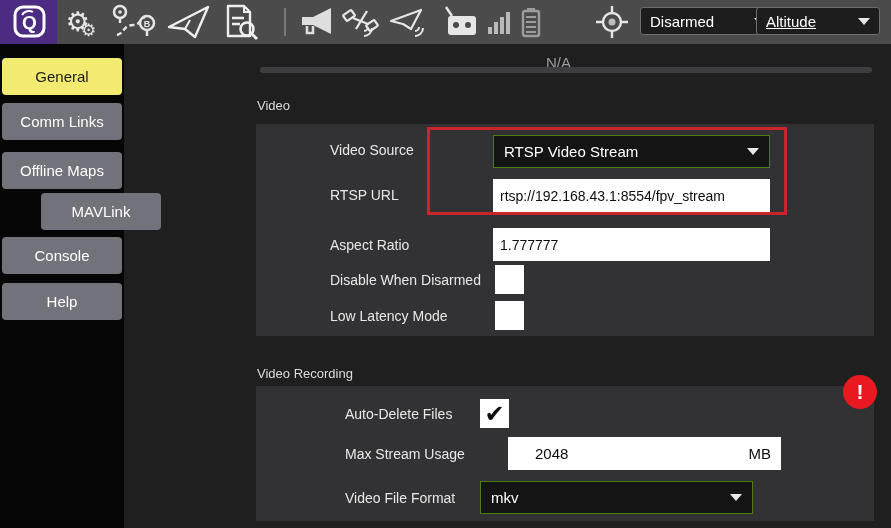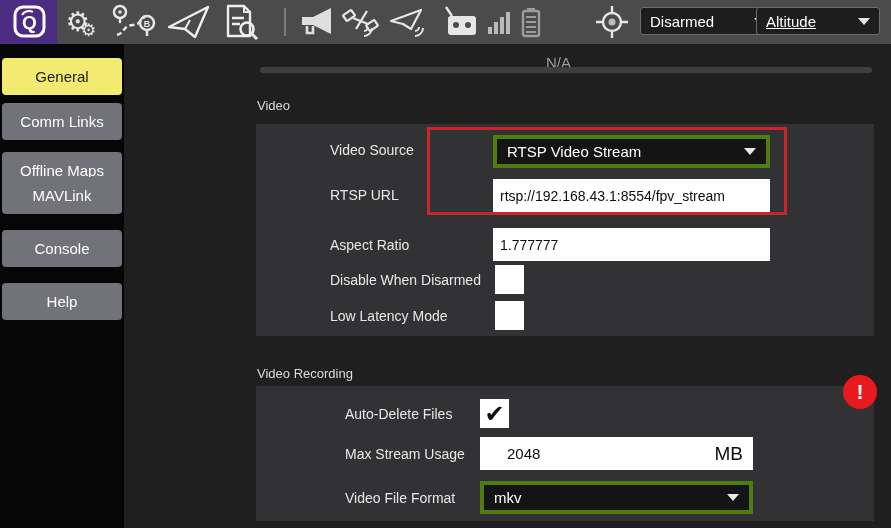--- a/index.html
+++ b/index.html
@@ -22,25 +22,25 @@
   .sidebar{position:absolute;left:0;top:44px;width:124px;height:484px;background:#060606;}
   .side-btn{position:absolute;left:2px;width:120px;height:37px;border-radius:4px;background:#72727a;color:#fff;
             display:flex;align-items:center;justify-content:center;font-size:15px;cursor:pointer;}
   .side-btn.active{background:#f3eb71;color:#1b1b1b;}
 
   
   .content-label{position:absolute;color:#dcdcdc;font-size:13px;}
   .prev-edge{position:absolute;left:260px;top:67px;width:612px;height:6px;background:#3e3e40;border-radius:3px;}
   .panel{position:absolute;left:256px;width:618px;background:#323234;}
   .row-label{position:absolute;color:#e8e8e8;font-size:14px;white-space:nowrap;}
-  .dd{position:absolute;height:33px;background:#141414;border:4px solid #4d7c0f;display:flex;align-items:center;
+  .dd{position:absolute;height:33px;background:#141414;border:1px solid #4d7c0f;display:flex;align-items:center;
       justify-content:space-between;padding:0 10px;color:#fff;font-size:15px;cursor:pointer;}
   .field{position:absolute;height:33px;background:#ffffff;display:flex;align-items:center;padding:0 7px;}
   .field input{border:none;outline:none;background:transparent;width:100%;font-size:14px;color:#0d0d0d;padding:0;}
-  .field .unit{font-size:19px;color:#0d0d0d;margin-left:4px;padding-right:3px;}
+  .field .unit{font-size:15px;color:#0d0d0d;margin-left:4px;padding-right:3px;}
   .checkbox{position:absolute;width:29px;height:29px;background:#fff;display:flex;align-items:center;justify-content:center;
             font-size:24px;font-weight:bold;color:#0d0d0d;cursor:pointer;line-height:1;}
   .red-rect{position:absolute;left:427px;top:127px;width:360px;height:88px;border:3px solid #c9252b;pointer-events:none;}
   .alert-badge{position:absolute;left:843px;top:375px;width:34px;height:34px;border-radius:50%;background:#e8191f;
                color:#fff;display:flex;align-items:center;justify-content:center;font-size:21px;font-weight:bold;}
   svg{display:block;}
 </style>
 </head>
 <body>
 
@@ -163,22 +163,22 @@
     <div class="tb-btn" style="left:756px;width:124px;text-decoration:underline;">
       <span>Altitude</span>
       <span class="caret"></span>
     </div>
   </div>
 
   <div class="sidebar">
     <div class="side-btn active" style="top:14px;">General</div>
     <div class="side-btn" style="top:59px;">Comm Links</div>
     <div class="side-btn" style="top:108px;">Offline Maps</div>
-    <div class="side-btn" style="top:133px;">MAVLink</div>
-    <div class="side-btn" style="top:186px;">Console</div>
+    <div class="side-btn" style="top:149px;margin-left:39px;">MAVLink</div>
+    <div class="side-btn" style="top:193px;">Console</div>
     <div class="side-btn" style="top:239px;">Help</div>
   </div>
 
   <div class="prev-edge"></div>
 
   <div class="content-label" style="left:257px;top:98px;">Video</div>
 
   <div class="panel" style="top:124px;height:212px;"></div>
 
   <div class="row-label" style="left:330px;top:142px;">Video Source</div>
@@ -206,21 +206,21 @@
   <div class="red-rect"></div>
 
   <div class="content-label" style="left:257px;top:366px;">Video Recording</div>
 
   <div class="panel" style="top:386px;height:135px;"></div>
 
   <div class="row-label" style="left:345px;top:406px;">Auto-Delete Files</div>
   <div class="checkbox" style="left:480px;top:399px;">✔</div>
 
   <div class="row-label" style="left:345px;top:446px;">Max Stream Usage</div>
-  <div class="field" style="left:480px;top:437px;width:273px;padding-left:27px;">
+  <div class="field" style="left:508px;top:437px;width:273px;padding-left:27px;">
     <input type="text" style="font-size: 15px;" value="2048">
     <span class="unit">MB</span>
   </div>
 
   <div class="row-label" style="left:345px;top:490px;">Video File Format</div>
   <div class="dd" style="left:480px;top:481px;width:273px;">
     <span>mkv</span>
     <span class="caret"></span>
   </div>
 

